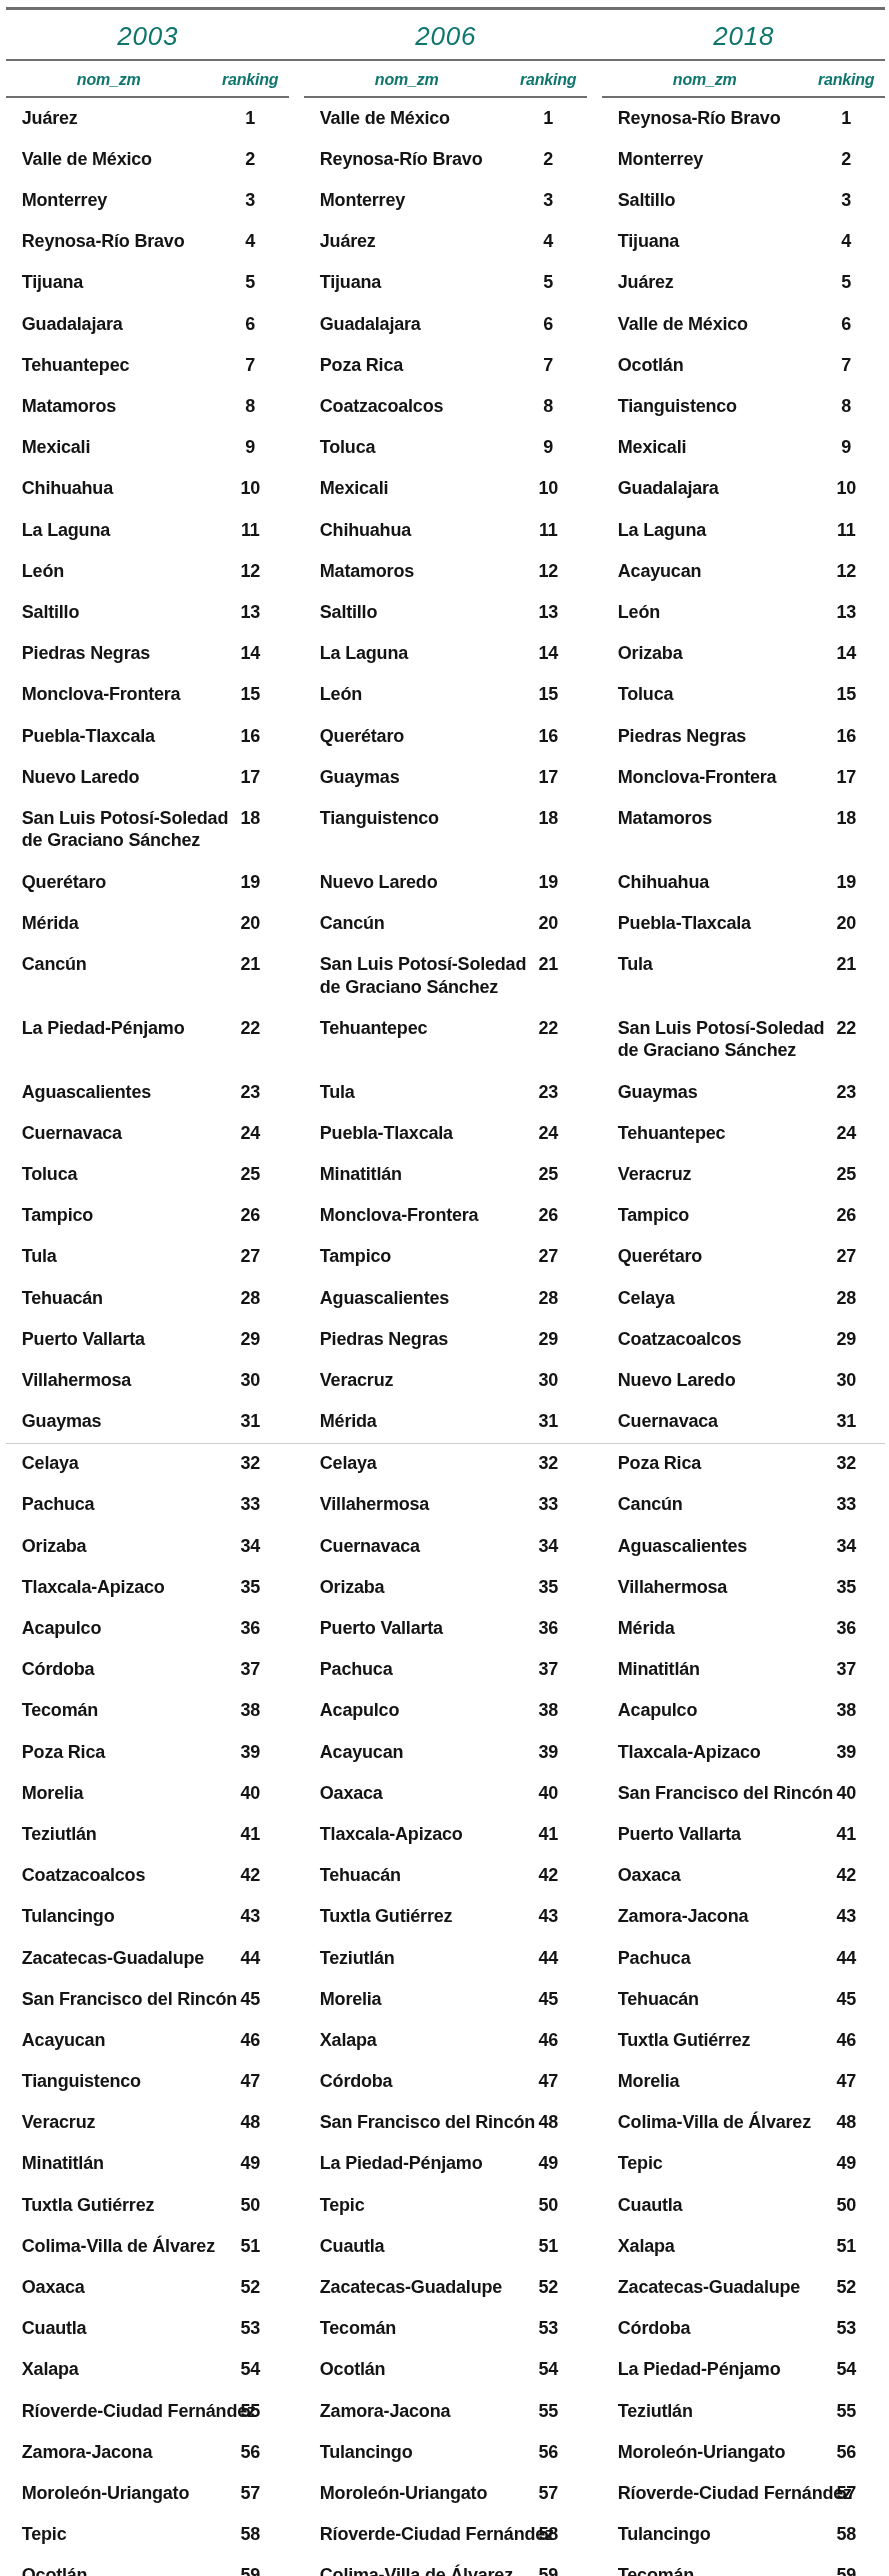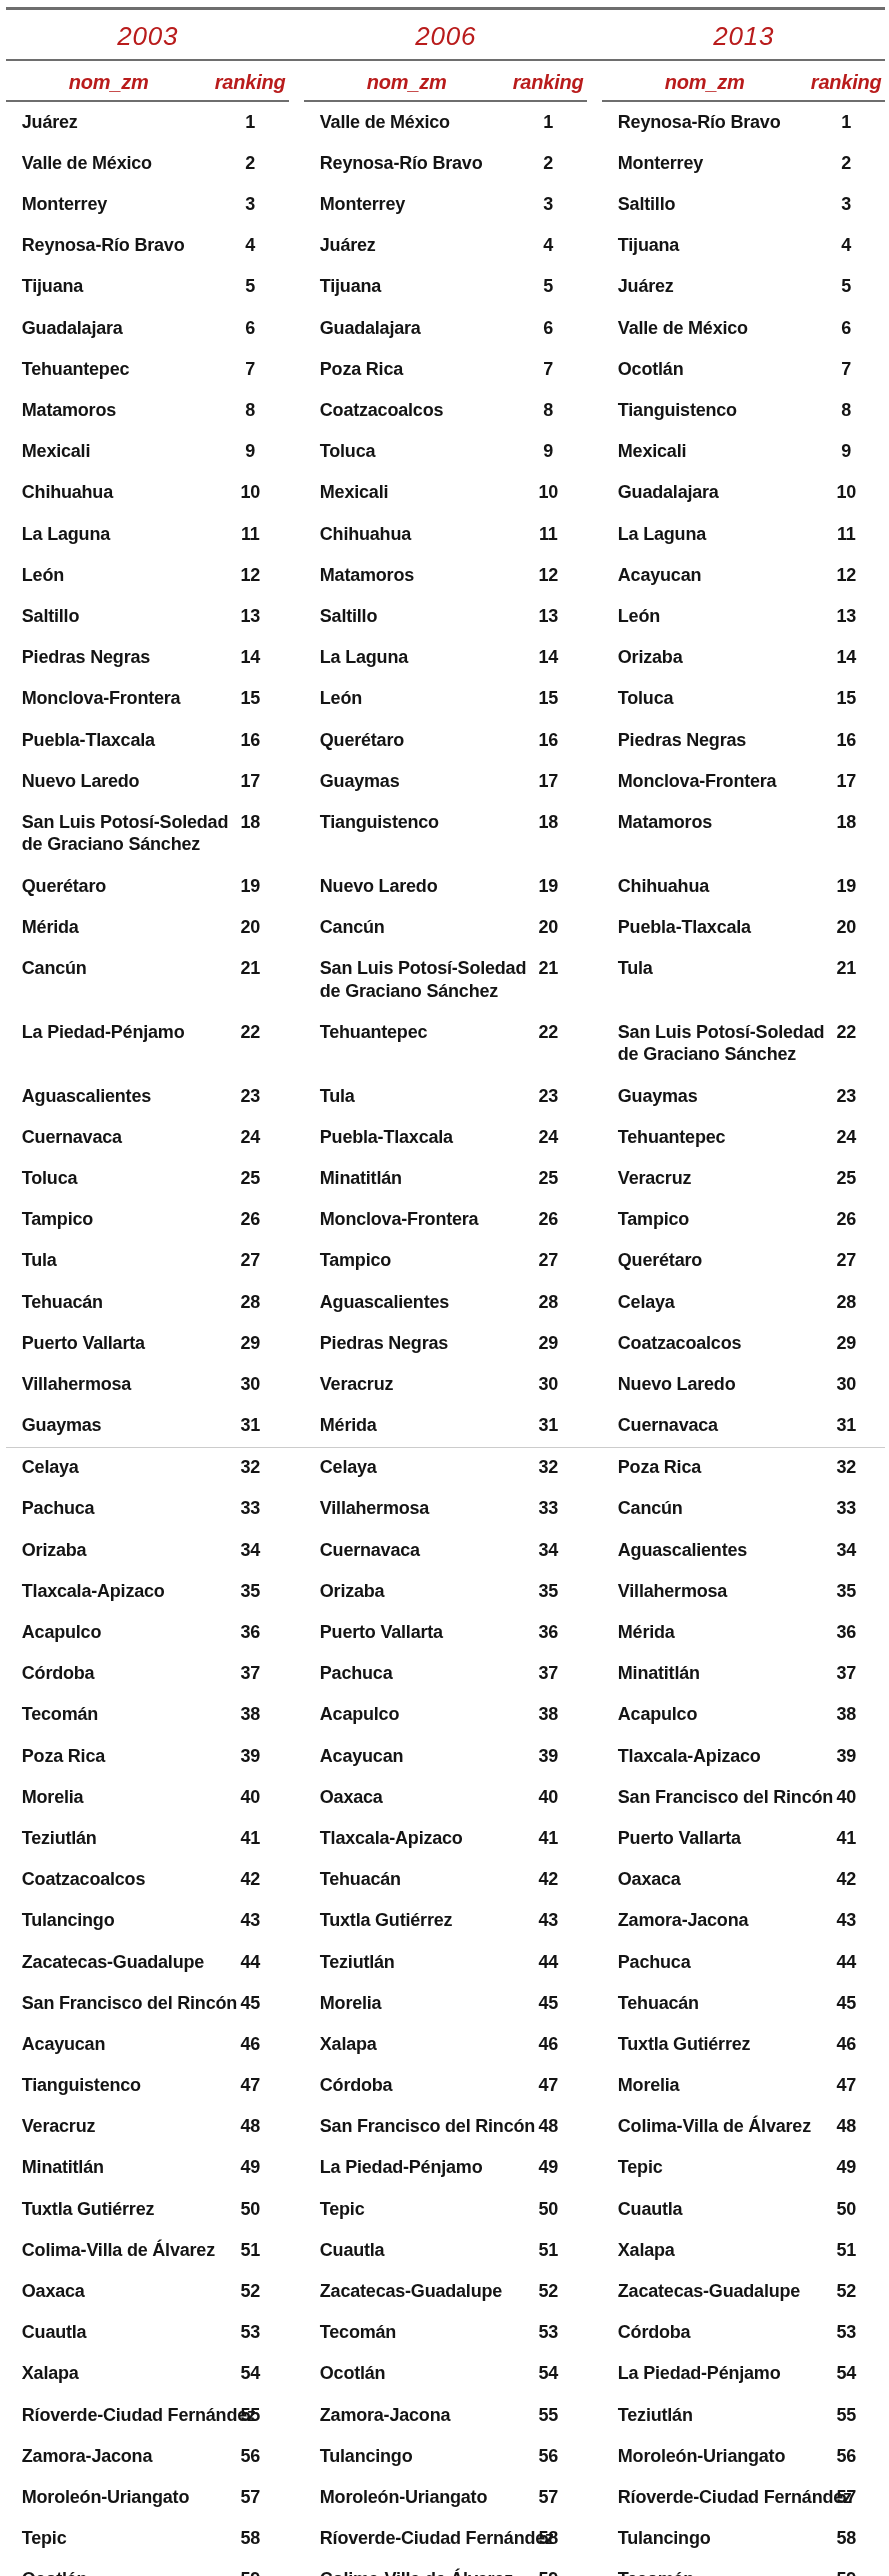--- a/index.html
+++ b/index.html
@@ -9,34 +9,34 @@
     border-collapse:collapse;
     table-layout:fixed;
     width:877px;
     margin-left:6.2px;
     border-top:3.1px solid #6e6e6e;
   }
   col.c-name{width:205px;}
   col.c-rank{width:78px;}
   col.c-gap{width:15px;}
 
-  thead th{font-weight:normal;color:#b91c1c;}
+  thead th{font-weight:normal;color:#0f766e;}
   tr.years th{
     border-bottom:2.3px solid #6e6e6e;
     font-style:italic;
     font-size:26px;
     line-height:1;
     padding:12.5px 0 10px 0;
     text-align:center;
     letter-spacing:0.8px;
   }
   tr.sub th{
     font-style:italic;
     font-weight:bold;
-    font-size:20px;
+    font-size:16px;
     line-height:1;
     padding:11px 0 8.6px 0;
     text-align:center;
     letter-spacing:-0.2px;
   }
   tr.sub th.h-name,
   tr.sub th.h-rank{border-bottom:2.3px solid #6e6e6e;}
 
   tbody td{
     vertical-align:top;
@@ -73,21 +73,21 @@
         <col class="c-gap">
       <col class="c-name">
         <col class="c-rank">
     </colgroup>
     <thead>
       <tr class="years">
         <th colspan="2">2003</th>
         <th></th>
         <th colspan="2">2006</th>
         <th></th>
-        <th colspan="2">2013</th>
+        <th colspan="2">2018</th>
       </tr>
       <tr class="sub">
         <th class="h-name">nom_zm</th>
         <th class="h-rank">ranking</th>
         <th></th>
         <th class="h-name">nom_zm</th>
         <th class="h-rank">ranking</th>
         <th></th>
         <th class="h-name">nom_zm</th>
         <th class="h-rank">ranking</th>

